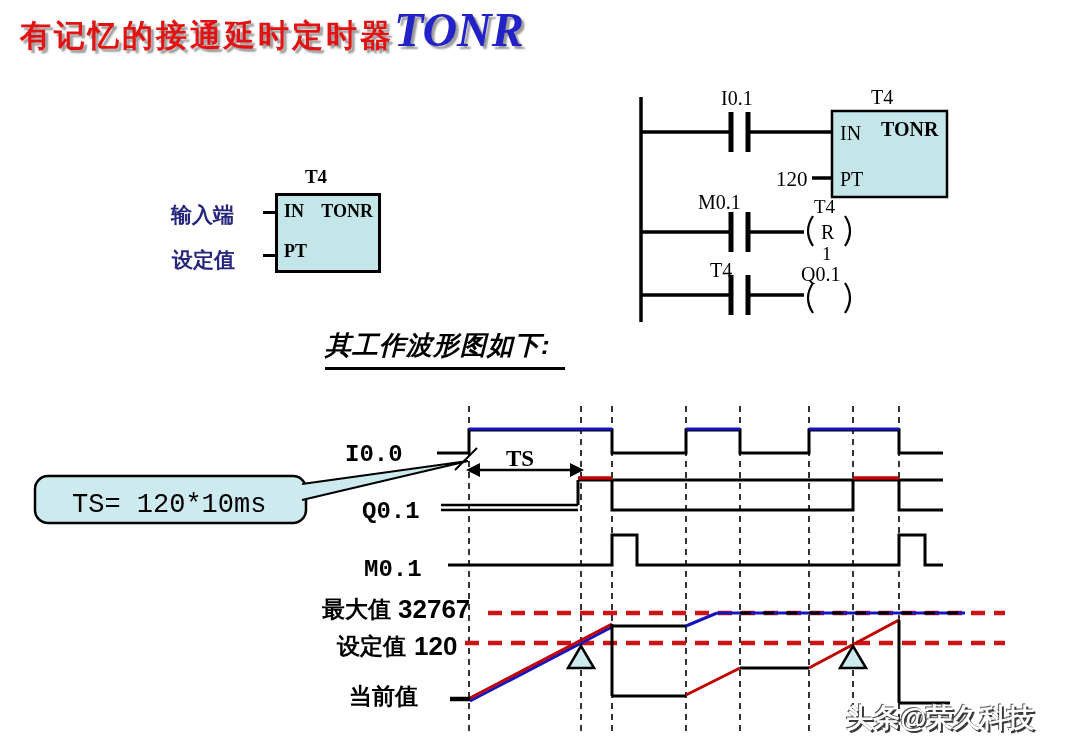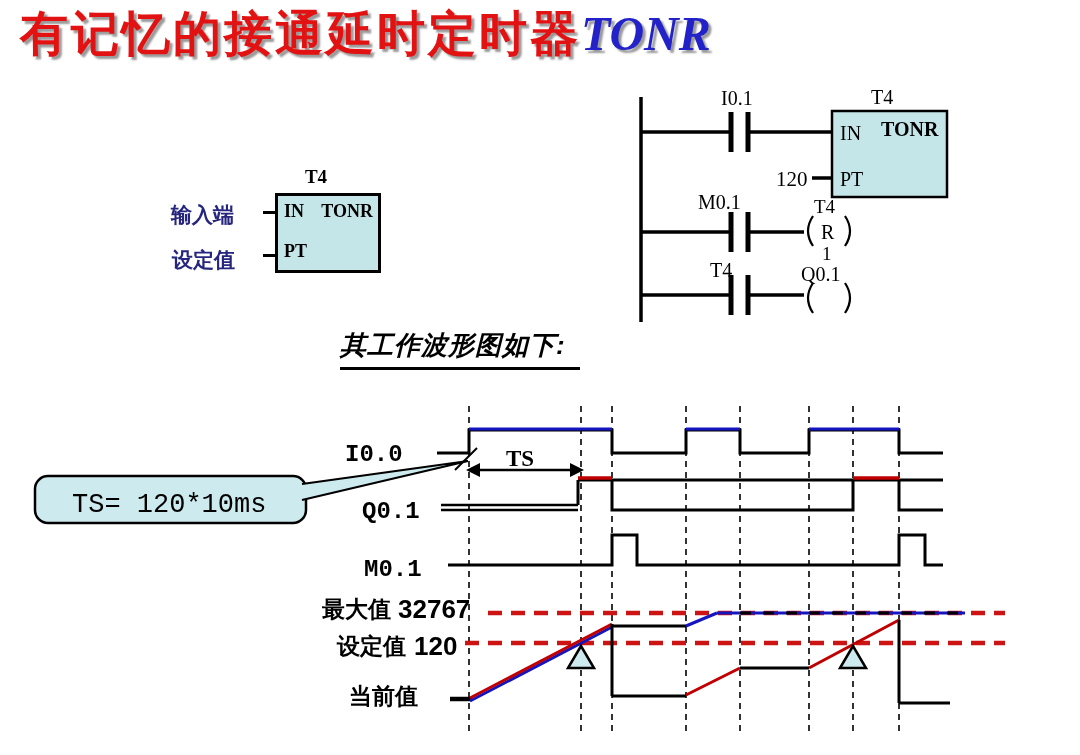--- a/index.html
+++ b/index.html
@@ -1,41 +1,41 @@
 <!DOCTYPE html>
 <html><head>
 <meta charset="utf-8">
 <style>
   html,body{margin:0;padding:0;background:#fff;}
   #page{position:relative;width:1080px;height:755px;background:#ffffff;overflow:hidden;
         font-family:"Liberation Sans",sans-serif;}
   .abs{position:absolute;}
   
   #title{left:20px;top:2px;white-space:nowrap;}
-  #title .cn{font-family:Liberation Mono, monospace;font-weight:bold;font-size:48px;
+  #title .cn{font-family:Liberation Mono, monospace;font-weight:bold;font-size:31px;
              color:#e31212;text-shadow:3px 3px 2px #9a9a9a;letter-spacing:3px;}
   #title .en{font-family:"Liberation Serif",serif;font-weight:bold;font-style:italic;
              font-size:48px;color:#2222c8;text-shadow:3px 3px 2px #9a9a9a;}
   
   .navy{color:#26267e;font-weight:bold;font-size:21px;}
   #fb-t4{left:281px;top:166px;width:70px;text-align:center;
          font-family:"Liberation Serif",serif;font-weight:bold;font-size:19px;color:#000;}
   #fb-box{left:275px;top:193px;width:100px;height:74px;background:#c5e6e9;
           border:3px solid #000;}
   #fb-box .pin{position:absolute;font-family:"Liberation Serif",serif;font-weight:bold;
                font-size:18px;color:#000;}
   #fb-in{left:6px;top:5px;}
   #fb-tonr{right:5px;top:5px;}
   #fb-pt{left:6px;bottom:8px;}
   .stub{background:#000;height:3px;width:13px;}
   #lbl-input{left:171px;top:201px;}
   #lbl-preset{left:172px;top:246px;}
   
   #wf-heading{left:325px;top:328px;font-weight:bold;font-style:italic;font-size:26px;
-              color:#000;border-bottom:3px solid #000;padding:0 14px 4px 0;letter-spacing:1px;margin-left:15px;}
+              color:#000;border-bottom:3px solid #000;padding:0 14px 4px 0;letter-spacing:1px;}
   
   #watermark{left:846px;top:700px;font-size:27px;font-weight:bold;color:#ffffff;
              text-shadow:2px 2px 0 #3a3a3a,-1px -1px 0 #555;white-space:nowrap;}
   svg{position:absolute;overflow:visible;}
   svg text{fill:#000;}
   .mono-lab{font-family:"Liberation Mono",monospace;font-weight:bold;font-size:24px;}
   .cjk-lab{font-family:"Liberation Sans",sans-serif;font-weight:bold;font-size:23px;}
   .num-lab{font-family:"Liberation Sans",sans-serif;font-weight:bold;font-size:26px;}
   .serif-lab{font-family:"Liberation Serif",serif;font-size:20px;}
   .serif-bold{font-family:"Liberation Serif",serif;font-weight:bold;font-size:20px;}
@@ -167,14 +167,15 @@
     <text x="398" y="618" class="num-lab">32767</text>
     <text x="337" y="654" class="cjk-lab">设定值</text>
     <text x="414" y="655" class="num-lab">120</text>
     <text x="349" y="704" class="cjk-lab">当前值</text>
 
     <rect x="35" y="476" width="271" height="47" rx="13" fill="#cdeaee" stroke="#000" stroke-width="2.5"></rect>
     <path d="M302,484 L468,461 L302,500" fill="#cdeaee" stroke="#000" stroke-width="2"></path>
     <text x="72" y="512" style="font-family:'Liberation Mono',monospace;font-size:27px">TS= 120*10ms</text>
   </svg>
 
+  <div class="abs" id="watermark">头条@荣久科技</div>
 
 </div>
 
 </body></html>

